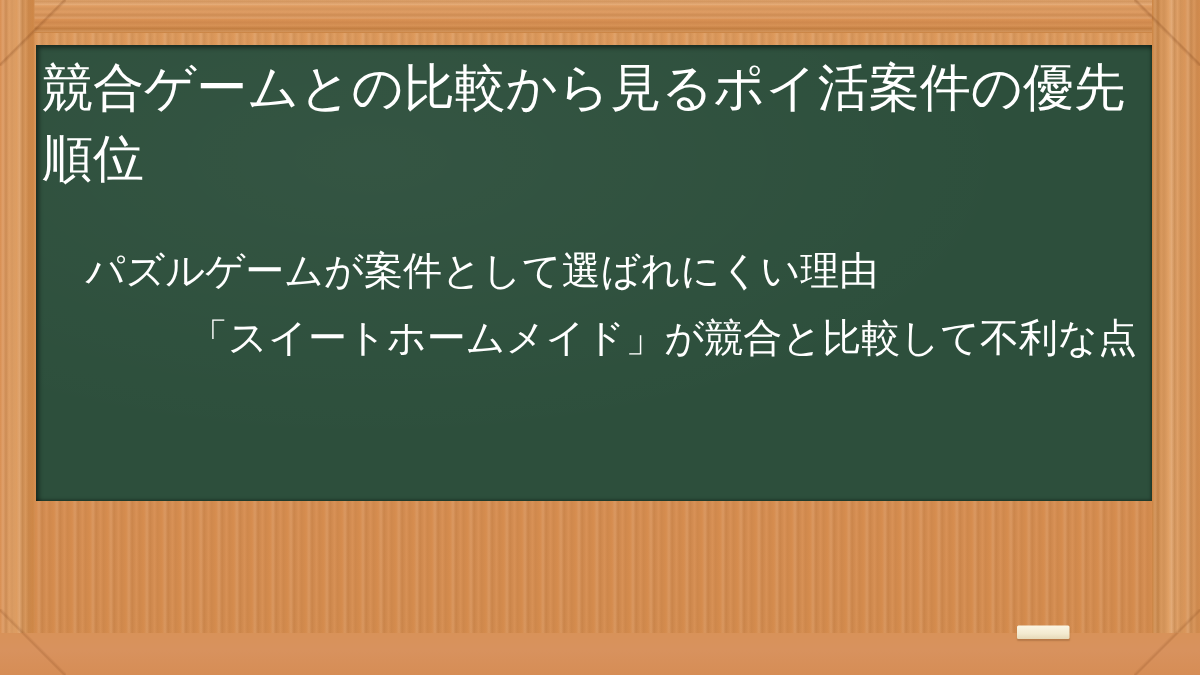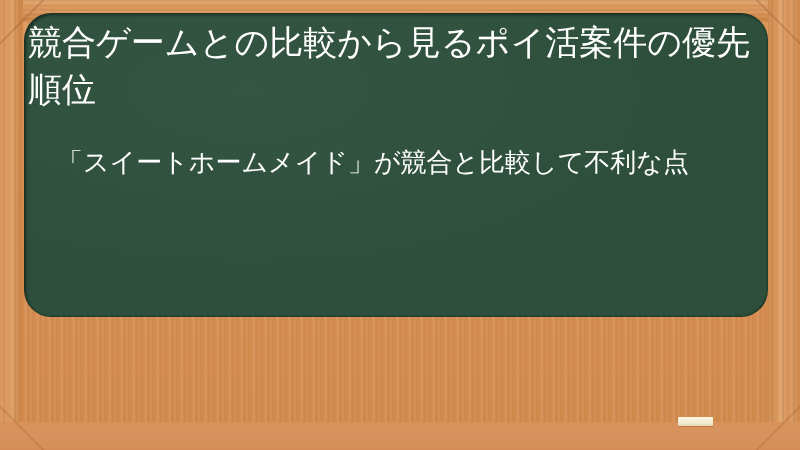--- a/index.html
+++ b/index.html
@@ -89,31 +89,30 @@
   }
   .mitre-tl { left: 0; top: 0; background: linear-gradient(135deg, rgba(0,0,0,0) 47%, rgba(120,60,20,0.28) 49%, rgba(0,0,0,0) 52%); }
   .mitre-tr { right: 0; top: 0; background: linear-gradient(225deg, rgba(0,0,0,0) 47%, rgba(120,60,20,0.28) 49%, rgba(0,0,0,0) 52%); }
   .mitre-bl { left: 0; bottom: 0; background: linear-gradient(45deg, rgba(0,0,0,0) 47%, rgba(120,60,20,0.22) 49%, rgba(0,0,0,0) 52%); }
   .mitre-br { right: 0; bottom: 0; background: linear-gradient(315deg, rgba(0,0,0,0) 47%, rgba(120,60,20,0.22) 49%, rgba(0,0,0,0) 52%); }
 
   
   .board {
     position: absolute;
     left: 24px;
-    top: 13px;
+    top: 30px;
     width: 744px;
     height: 304px;
     background:
       radial-gradient(ellipse at 30% 25%, rgba(255,255,255,0.035) 0%, rgba(255,255,255,0) 60%),
       #2d4f3c;
     box-shadow:
       inset 2px 2px 3px rgba(0,0,0,0.45),
       inset -1px -1px 2px rgba(0,0,0,0.30);
     overflow: hidden;
-    border-radius: 27px;
   }
 
   
   .board-content {
     position: absolute;
     left: 0;
     top: 0;
     width: 744px;
     padding: 0;
   }
@@ -140,20 +139,21 @@
   .bullet {
     color: #ffffff;
     font-size: 26px;
     line-height: 46px;
     font-weight: 400;
     padding-left: 29px;
     white-space: pre-wrap;
   }
   .bullet.tight {
     line-height: 44px;
+    text-align: right;
   }
 
   
   .chalk {
     position: absolute;
     left: 678px;
     top: 417px;
     width: 35px;
     height: 9px;
     background: linear-gradient(180deg, #fbf6e4 0%, #f3ead0 60%, #e6d9b8 100%);
@@ -176,20 +176,21 @@
   <div class="mitre mitre-tr"></div>
   <div class="mitre mitre-bl"></div>
   <div class="mitre mitre-br"></div>
 
   <div class="board">
     <div class="board-content">
 
       <div class="title">競合ゲームとの比較から見るポイ活案件の優先順位</div>
 
       <div class="bullets">
+        <div class="bullet">パズルゲームが案件として選ばれにくい理由</div>
         <div class="bullet tight">「スイートホームメイド」が競合と比較して不利な点</div>
       </div>
 
     </div>
   </div>
 
   <div class="chalk"></div>
 
 </div>
 

